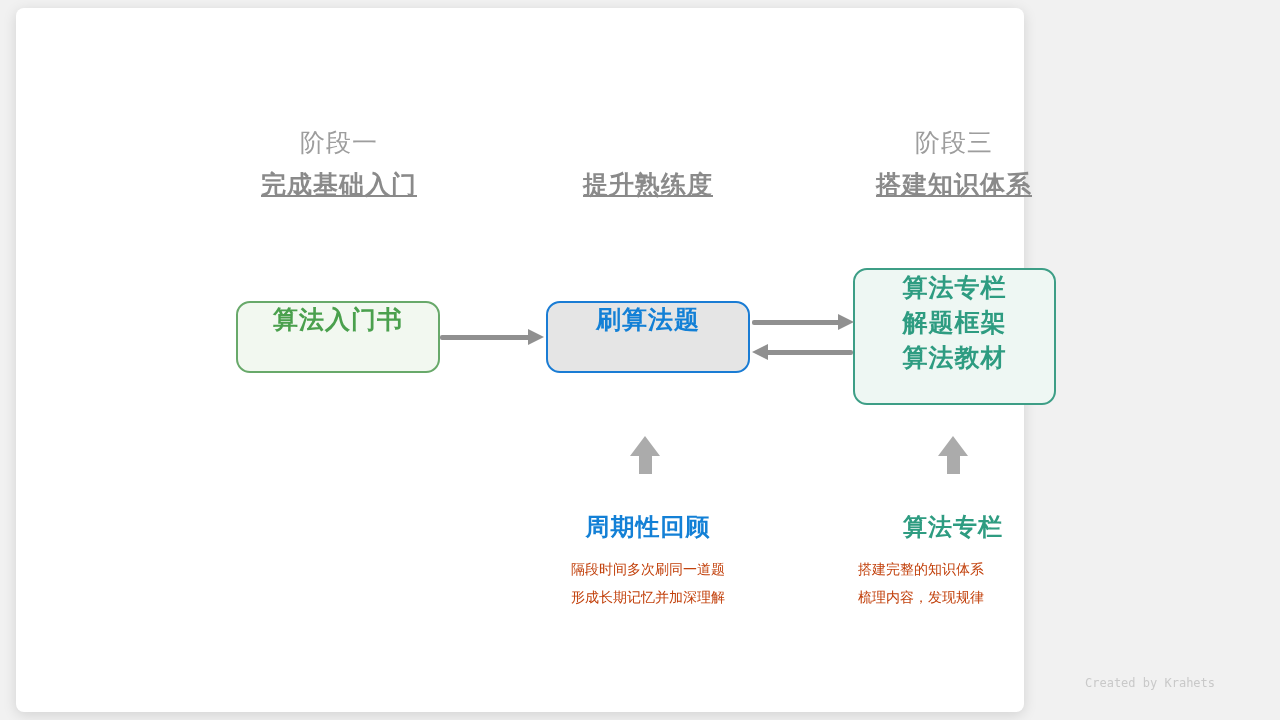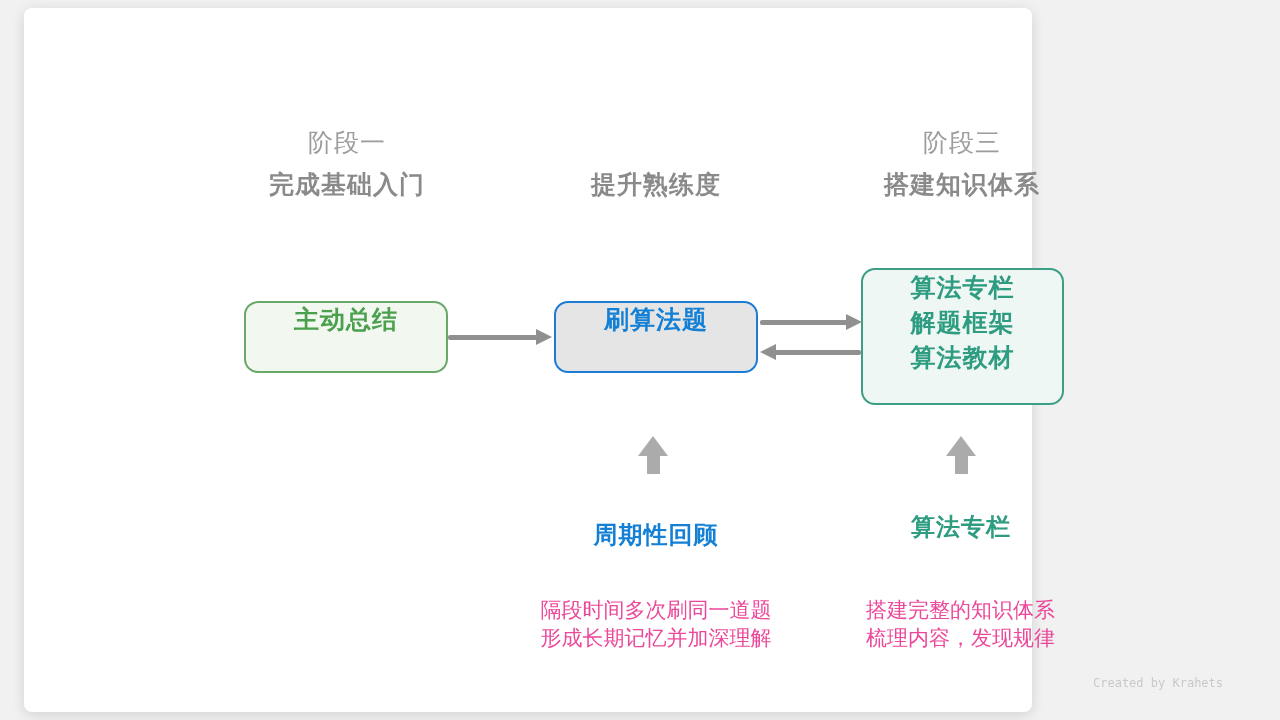--- a/index.html
+++ b/index.html
@@ -2,33 +2,33 @@
 <html><head>
 <meta charset="utf-8">
 <style>
   html,body{margin:0;padding:0;}
   body{
     width:1280px;height:720px;position:relative;overflow:hidden;
     background:#f1f1f1;
     font-family:"Liberation Sans", sans-serif;
   }
   .card{
-    position:absolute;left:24px;top:8px;width:1008px;height:704px;
+    position:absolute;left:16px;top:8px;width:1008px;height:704px;
     background:#ffffff;border-radius:8px;
     box-shadow:0 3px 14px rgba(0,0,0,0.13);
   }
   .abs{position:absolute;}
   
   .stage-label{
     width:216px;text-align:center;font-size:25px;color:#9d9d9d;
     letter-spacing:1px;white-space:nowrap;
   }
   .stage-subtitle{
     width:216px;text-align:center;font-size:25px;font-weight:bold;color:#8a8a8a;
-    letter-spacing:1px;white-space:nowrap;
+    letter-spacing:1px;white-space:nowrap;text-decoration:underline;
   }
   
   .node{
     box-sizing:border-box;border-radius:14px;
     display:flex;flex-direction:column;justify-content:flex-start;align-items:center;
   }
   .node-line{font-size:25px;font-weight:bold;letter-spacing:1px;white-space:nowrap;}
   .node-green{border:2px solid #68a96a;background:#f2f8f0;}
   .node-green .node-line{color:#4aa04d;}
   .node-blue{border:2.5px solid #1a7cd4;background:#e5e5e5;}
@@ -52,21 +52,21 @@
   }
   .up-stem{width:13px;height:18px;background:#ababab;}
   
   .ann-title{
     width:300px;text-align:center;font-size:24px;font-weight:bold;
     letter-spacing:1px;white-space:nowrap;
   }
   .ann-title.blue{color:#1380d6;}
   .ann-title.teal{color:#2e9c81;}
   .ann-desc{
-    font-size:21px;line-height:28px;color:#ec4899;white-space:nowrap;margin-top:41px;
+    font-size:14px;line-height:28px;color:#c2410c;white-space:nowrap;
   }
   .ann-desc.centered{width:300px;text-align:center;}
   
   .credit{
     font-family:"DejaVu Sans Mono", monospace;
     font-size:12px;color:#c9c9c9;white-space:nowrap;
   }
 </style>
 </head>
 <body>
@@ -75,21 +75,21 @@
 
   <div class="abs stage-label" style="left:215px;top:118px;">阶段一</div>
   <div class="abs stage-subtitle" style="left:215px;top:160px;">完成基础入门</div>
 
   <div class="abs stage-subtitle" style="left:524px;top:160px;">提升熟练度</div>
 
   <div class="abs stage-label" style="left:830px;top:118px;">阶段三</div>
   <div class="abs stage-subtitle" style="left:830px;top:160px;">搭建知识体系</div>
 
   <div class="abs node node-green" style="left:220px;top:293px;width:204px;height:72px;">
-    <div class="node-line">主动总结</div>
+    <div class="node-line">算法入门书</div>
   </div>
 
   <div class="abs node node-blue" style="left:530px;top:293px;width:204px;height:72px;">
     <div class="node-line">刷算法题</div>
   </div>
 
   <div class="abs node node-teal" style="left:837px;top:260px;width:203px;height:137px;">
     <div class="node-line">算法专栏</div>
     <div class="node-line">解题框架</div>
     <div class="node-line">算法教材</div>
@@ -103,21 +103,21 @@
 
   <div class="abs h-shaft" style="left:750px;top:341.5px;width:87px;"></div>
   <div class="abs head-left" style="left:736px;top:336px;"></div>
 
   <div class="abs up-head" style="left:614px;top:428px;"></div>
   <div class="abs up-stem" style="left:622.5px;top:448px;"></div>
 
   <div class="abs up-head" style="left:922px;top:428px;"></div>
   <div class="abs up-stem" style="left:930.5px;top:448px;"></div>
 
-  <div class="abs ann-title blue" style="left:482px;top:503px;margin-top:8px;">周期性回顾</div>
+  <div class="abs ann-title blue" style="left:482px;top:503px;">周期性回顾</div>
   <div class="abs ann-desc centered" style="left:482px;top:547px;">
     <div>隔段时间多次刷同一道题</div>
     <div>形成长期记忆并加深理解</div>
   </div>
 
   <div class="abs ann-title teal" style="left:787px;top:503px;">算法专栏</div>
   <div class="abs ann-desc" style="left:842px;top:547px;">
     <div>搭建完整的知识体系</div>
     <div>梳理内容，发现规律</div>
   </div>

